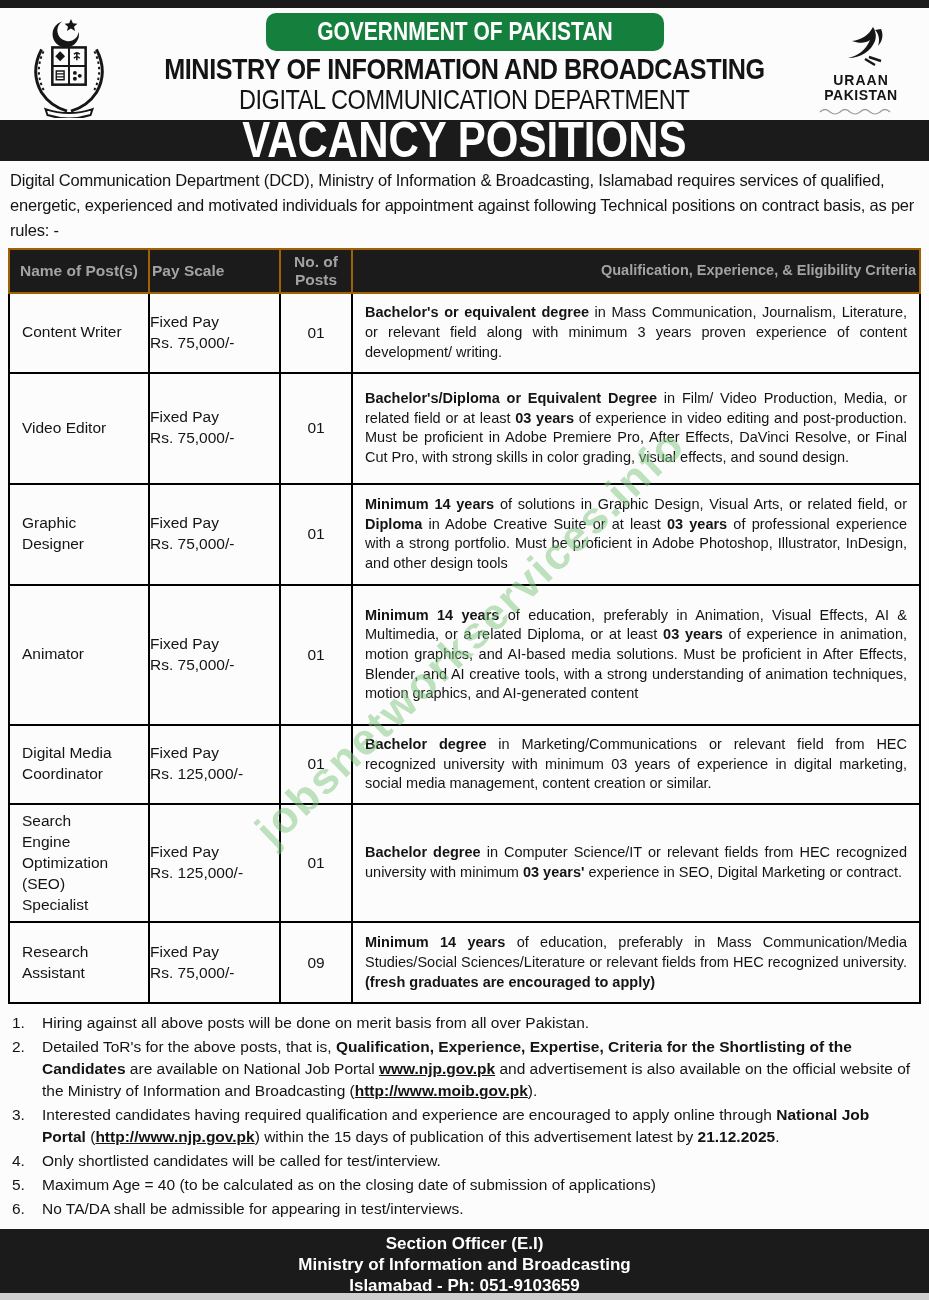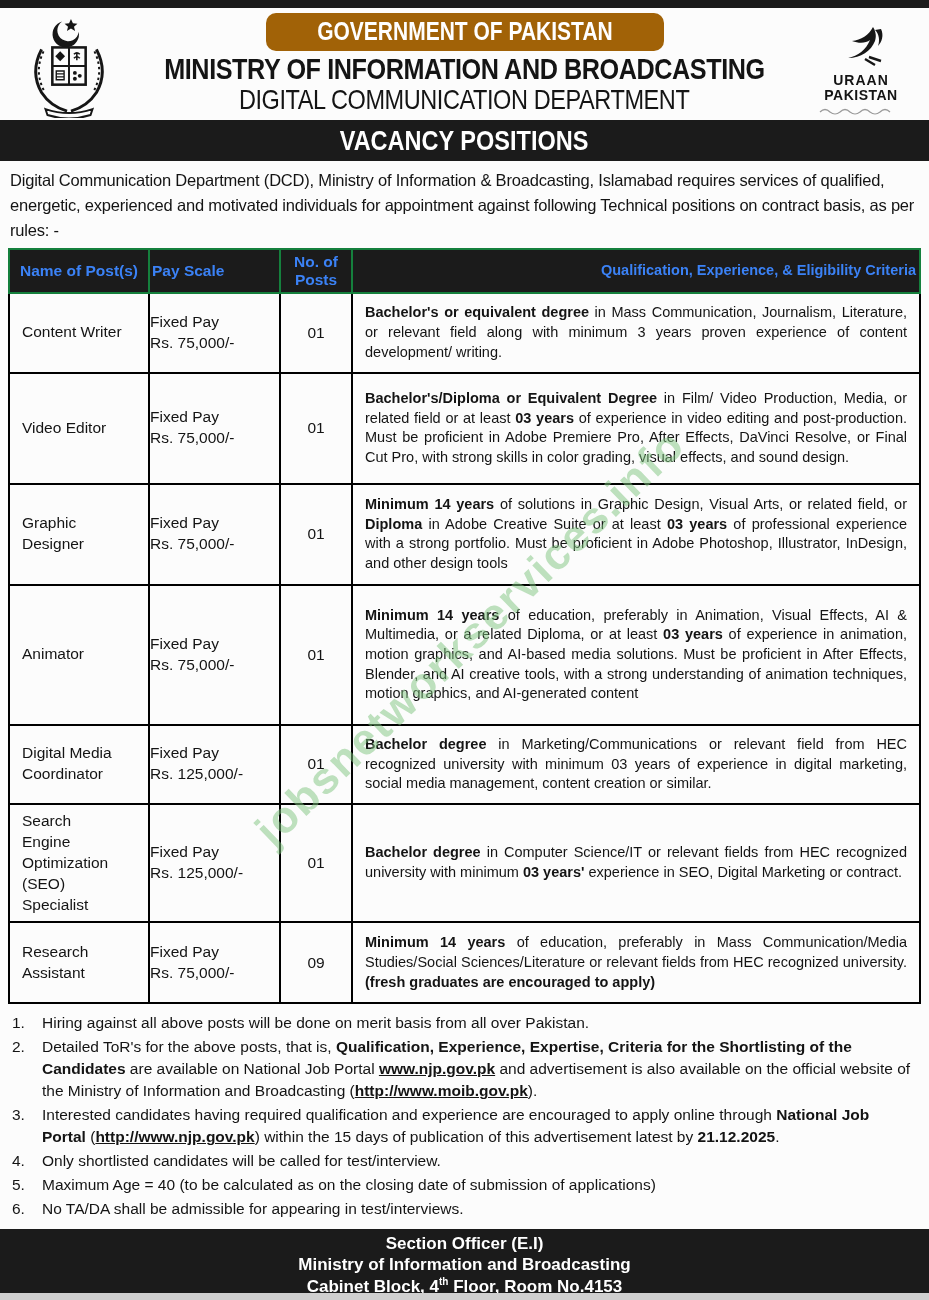--- a/index.html
+++ b/index.html
@@ -16,40 +16,40 @@
   .bottom-strip { position: absolute; left: 0; right: 0; bottom: 0; height: 7px; background: #cfcfcf; }
 
   
   .header { position: relative; height: 107px; }
   .emblem { position: absolute; left: 20px; top: 5px; }
   .uraan { position: absolute; right: 20px; top: 12px; width: 96px; text-align: center; }
   .uraan .u1 { font-size: 14px; font-weight: bold; letter-spacing: 1px; line-height: 1.05; }
   .uraan .u2 { font-size: 14px; font-weight: bold; letter-spacing: .5px; line-height: 1.05; }
   .cond { display: inline-block; transform: scaleX(.84); transform-origin: center; white-space: nowrap; }
   .gov-box {
-    margin: 5px auto 2px; width: 398px; background: #a16207; color: #fff;
+    margin: 5px auto 2px; width: 398px; background: #15803d; color: #fff;
     border-radius: 10px; text-align: center; padding: 4px 0 5px;
     font-weight: bold; font-size: 25px;
   }
   .ministry1 { text-align: center; font-weight: bold; font-size: 30px; line-height: 1.05; letter-spacing: -.5px; }
   .ministry2 { text-align: center; font-weight: normal; font-size: 28px; line-height: 1.1; letter-spacing: -.5px; }
 
   
   .banner {
     background: #1b1b1b; color: #fff; text-align: center;
-    height: 41px; line-height: 41px; font-size: 28px; font-weight: bold;
+    height: 41px; line-height: 41px; font-size: 50px; font-weight: bold;
   }
 
   .intro { padding: 7px 10px 6px; font-size: 16.5px; line-height: 1.5; letter-spacing: -.2px; }
 
   
   .table-wrap { padding: 0 8px; }
   table { width: 100%; border-collapse: collapse; table-layout: fixed; }
   th {
-    background: #1b1b1b; color: #3b82f6; border: 2px solid #15803d;
+    background: #1b1b1b; color: #a3a3a3; border: 2px solid #a16207;
     font-size: 17.5px; line-height: 1.15; padding: 3px 2px; font-weight: bold;
   }
   td { border: 2px solid #000; vertical-align: middle; background: transparent; }
   .c-post { width: 140px; padding: 6px 26px 6px 12px; font-size: 15.5px; line-height: 1.35; }
   .c-pay  { width: 131px; text-align: left; font-size: 15.5px; line-height: 1.35; }
   .c-num  { width: 72px; text-align: center; font-size: 15.5px; }
   .c-qual { padding: 5px 12px; font-size: 14.5px; line-height: 1.36; text-align: justify; }
   .c-qual b { font-weight: bold; }
 
   
@@ -250,21 +250,20 @@
   <div class="note">
     <span class="note-num">6.</span>
     <div class="note-text"><span>No TA/DA shall be admissible for appearing in test/interviews.</span></div>
   </div>
 </div>
 
 <div class="footer">
   <div id="footer-lines">
       <div class="f-line"><span>Section Officer (E.I)</span></div>
       <div class="f-line"><span>Ministry of Information and Broadcasting</span></div>
-      <div class="f-line"><span>Cabinet Block, 4</span><sup>th</sup><span> Floor, Room No.4153</span></div>
       <div class="f-line"><span>Islamabad - Ph: 051-9103659</span></div>
     </div>
 
 </div>
 
 <div class="watermark">jobsnetworkservices.info</div>
 
 <div class="bottom-strip"></div>
 
 </body></html>

